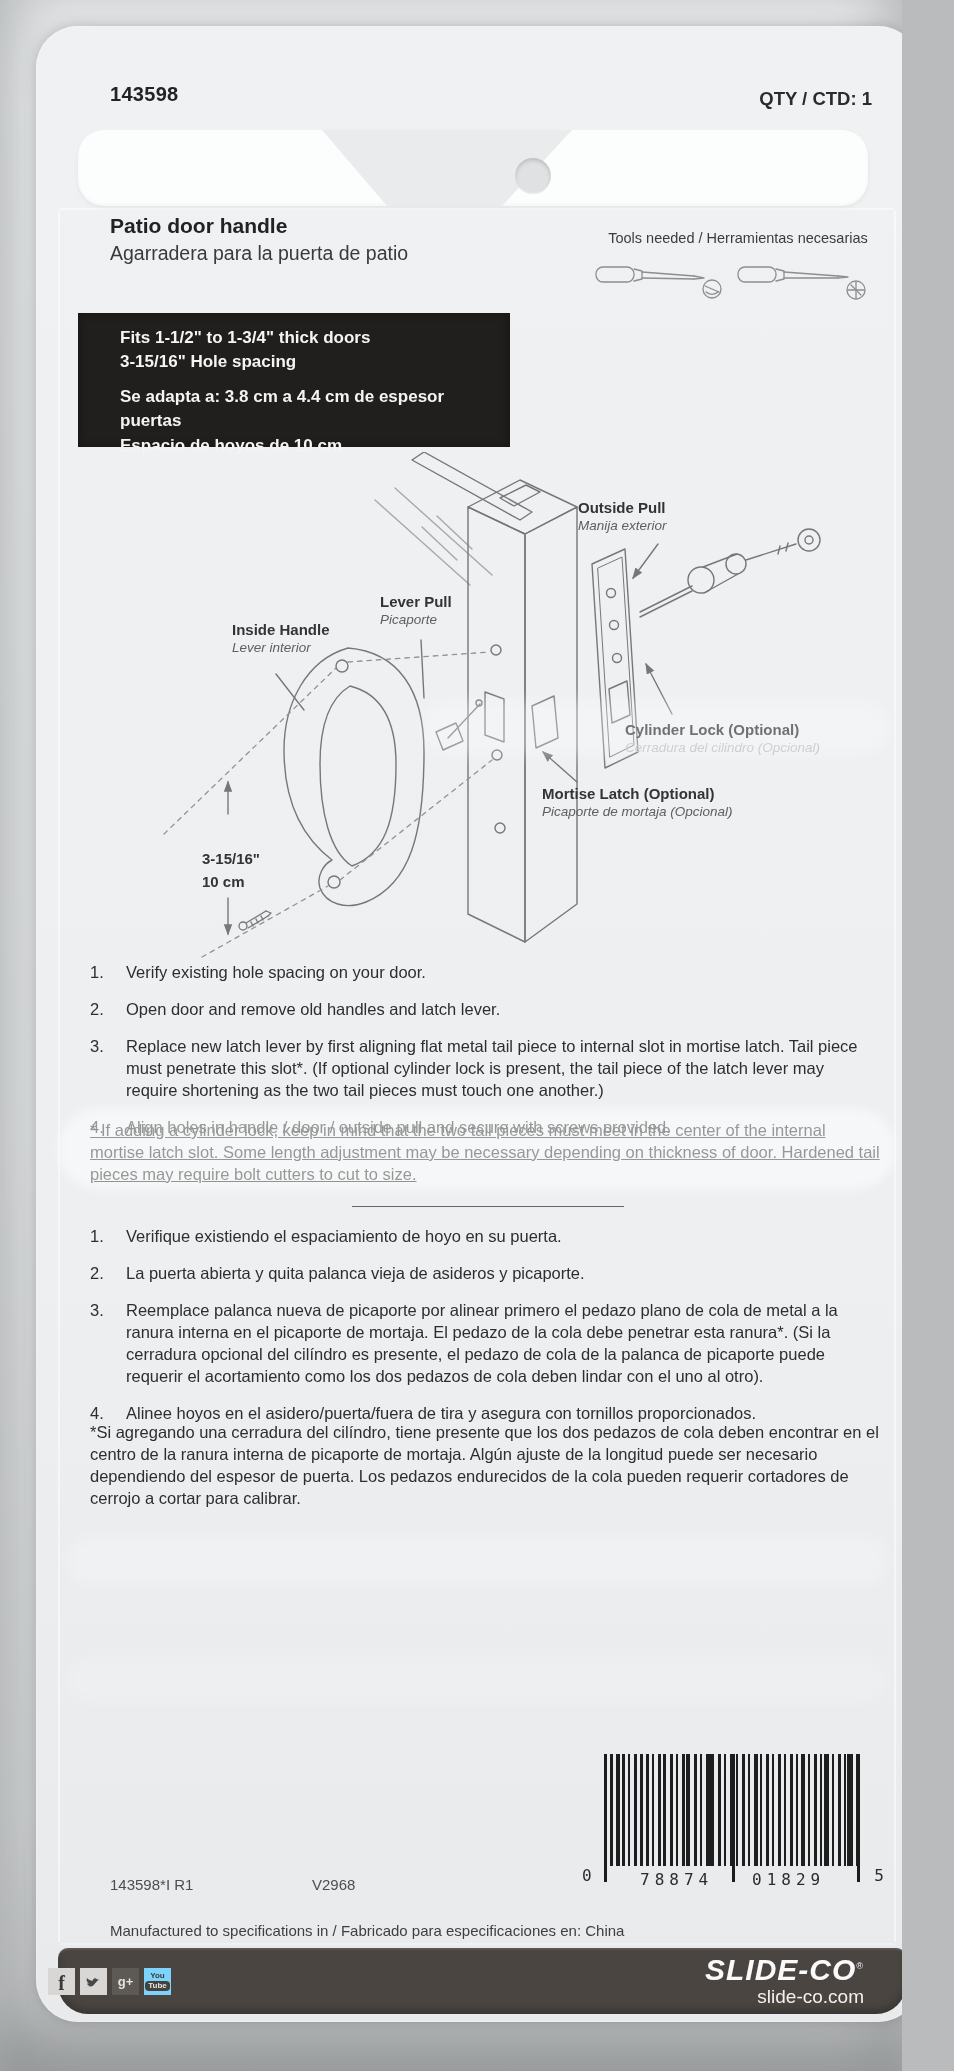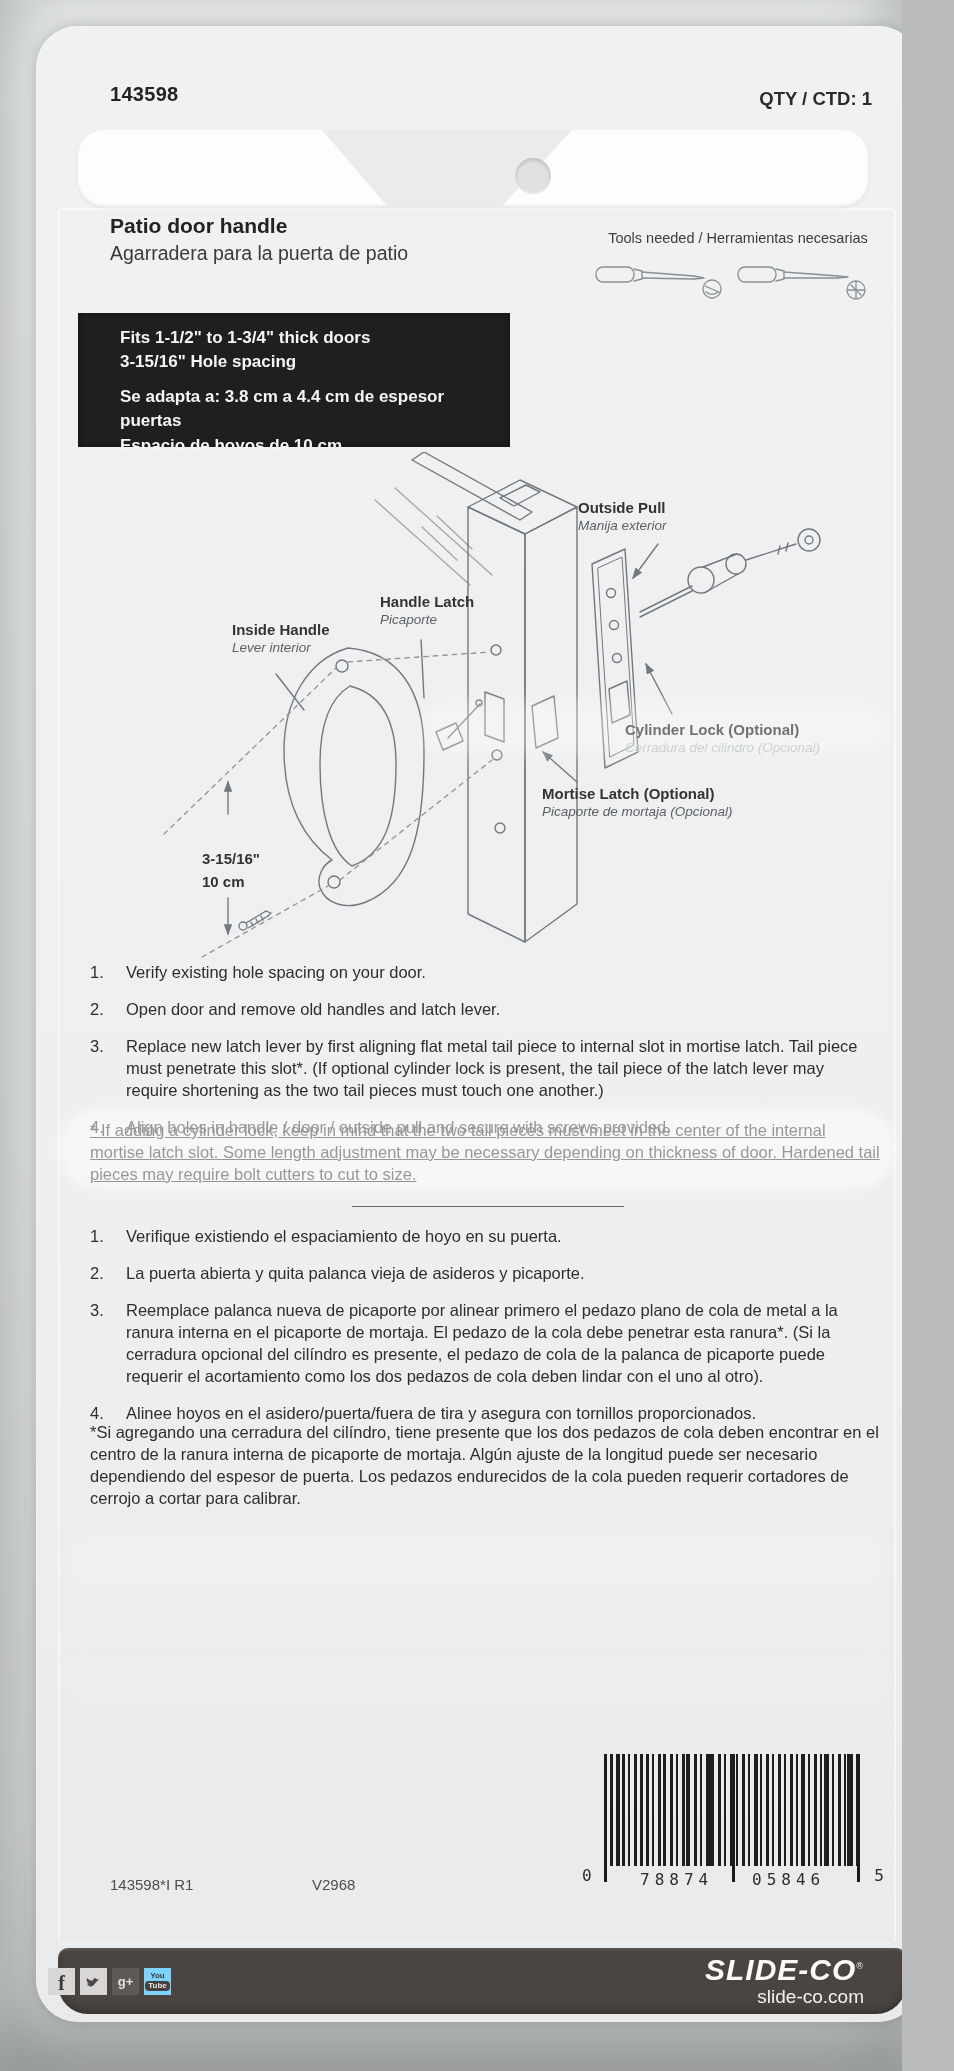--- a/index.html
+++ b/index.html
@@ -221,21 +221,21 @@
             <path d="M181,464 L183,468"></path>
         </g>
       </g>
     </svg>
 
     <div class="dlabel" style="left:498px;top:46px;">
       <span class="en">Outside Pull</span>
       <span class="es">Manija exterior</span>
     </div>
     <div class="dlabel" style="left:300px;top:140px;">
-      <span class="en">Handle Latch</span>
+      <span class="en">Lever Pull</span>
       <span class="es">Picaporte</span>
     </div>
     <div class="dlabel" style="left:152px;top:168px;">
       <span class="en">Inside Handle</span>
       <span class="es">Lever interior</span>
     </div>
     <div class="dlabel" style="left:545px;top:268px;">
       <span class="en">Cylinder Lock (Optional)</span>
       <span class="es faded">Cerradura del cilindro (Opcional)</span>
     </div>
@@ -294,24 +294,25 @@
   <span class="abs codes">143598*I R1</span>
   <span class="abs version">V2968</span>
 
   <div class="abs barcode">
     <div class="bars"></div>
     <div class="guard gl"></div>
     <div class="guard gm"></div>
     <div class="guard gr"></div>
     <span class="bc bc0">0</span>
     <span class="bc bc1">78874</span>
-    <span class="bc bc2">05846</span>
+    <span class="bc bc2">01829</span>
     <span class="bc bc3">5</span>
   </div>
 
+  <span class="abs manufactured">Manufactured to specifications in / Fabricado para especificaciones en: China</span>
 
   <footer class="abs footerbar">
     <div class="social">
       <span class="sic fb">
           <i>f</i>
         </span>
       <span class="sic tw">
         <svg width="18" height="15" viewBox="0 0 18 15">
           <path fill="#4a4745" d="M1,12 C4,13.5 8,13 10.2,9.3 C11.2,7.6 12.6,6.9 14.5,5.2 C13.3,5.7 12.6,5.4 11.9,5.2 C10.6,3.6 7.7,4.3 7.8,6.8 C5.4,6.8 3.2,5.6 2,4 C1,6.5 2.2,8.6 4,9.4 C3.3,9.6 2.6,9.5 2,9.2 C2.3,11 4,12 5.6,12.2 C4.3,12.9 2.3,12.8 1,12 Z"></path>
         </svg>

